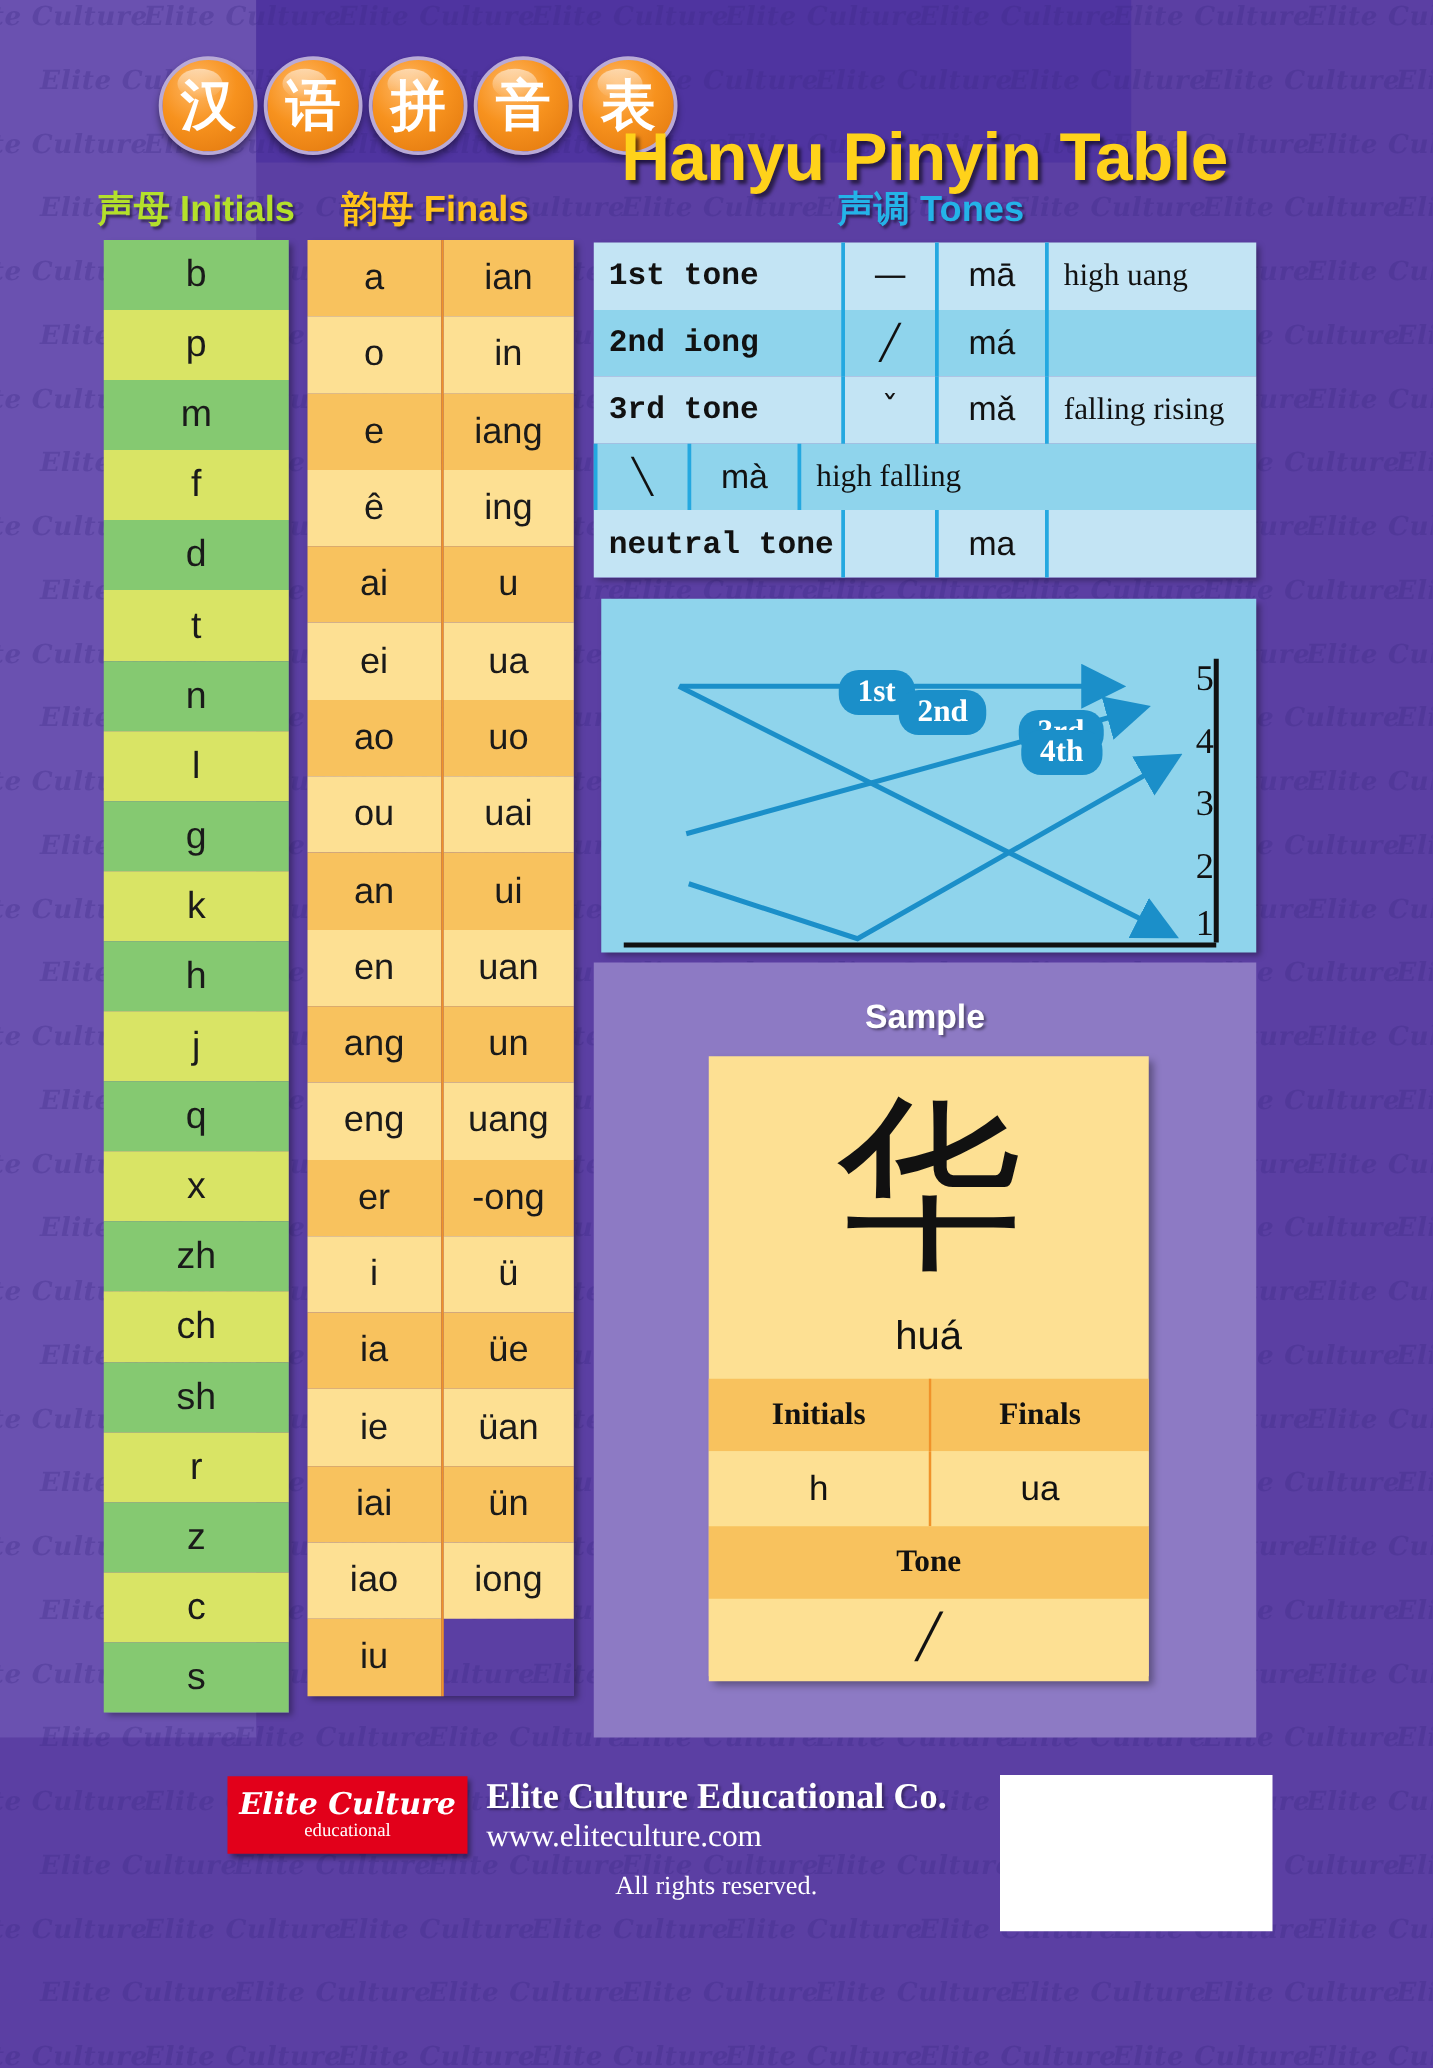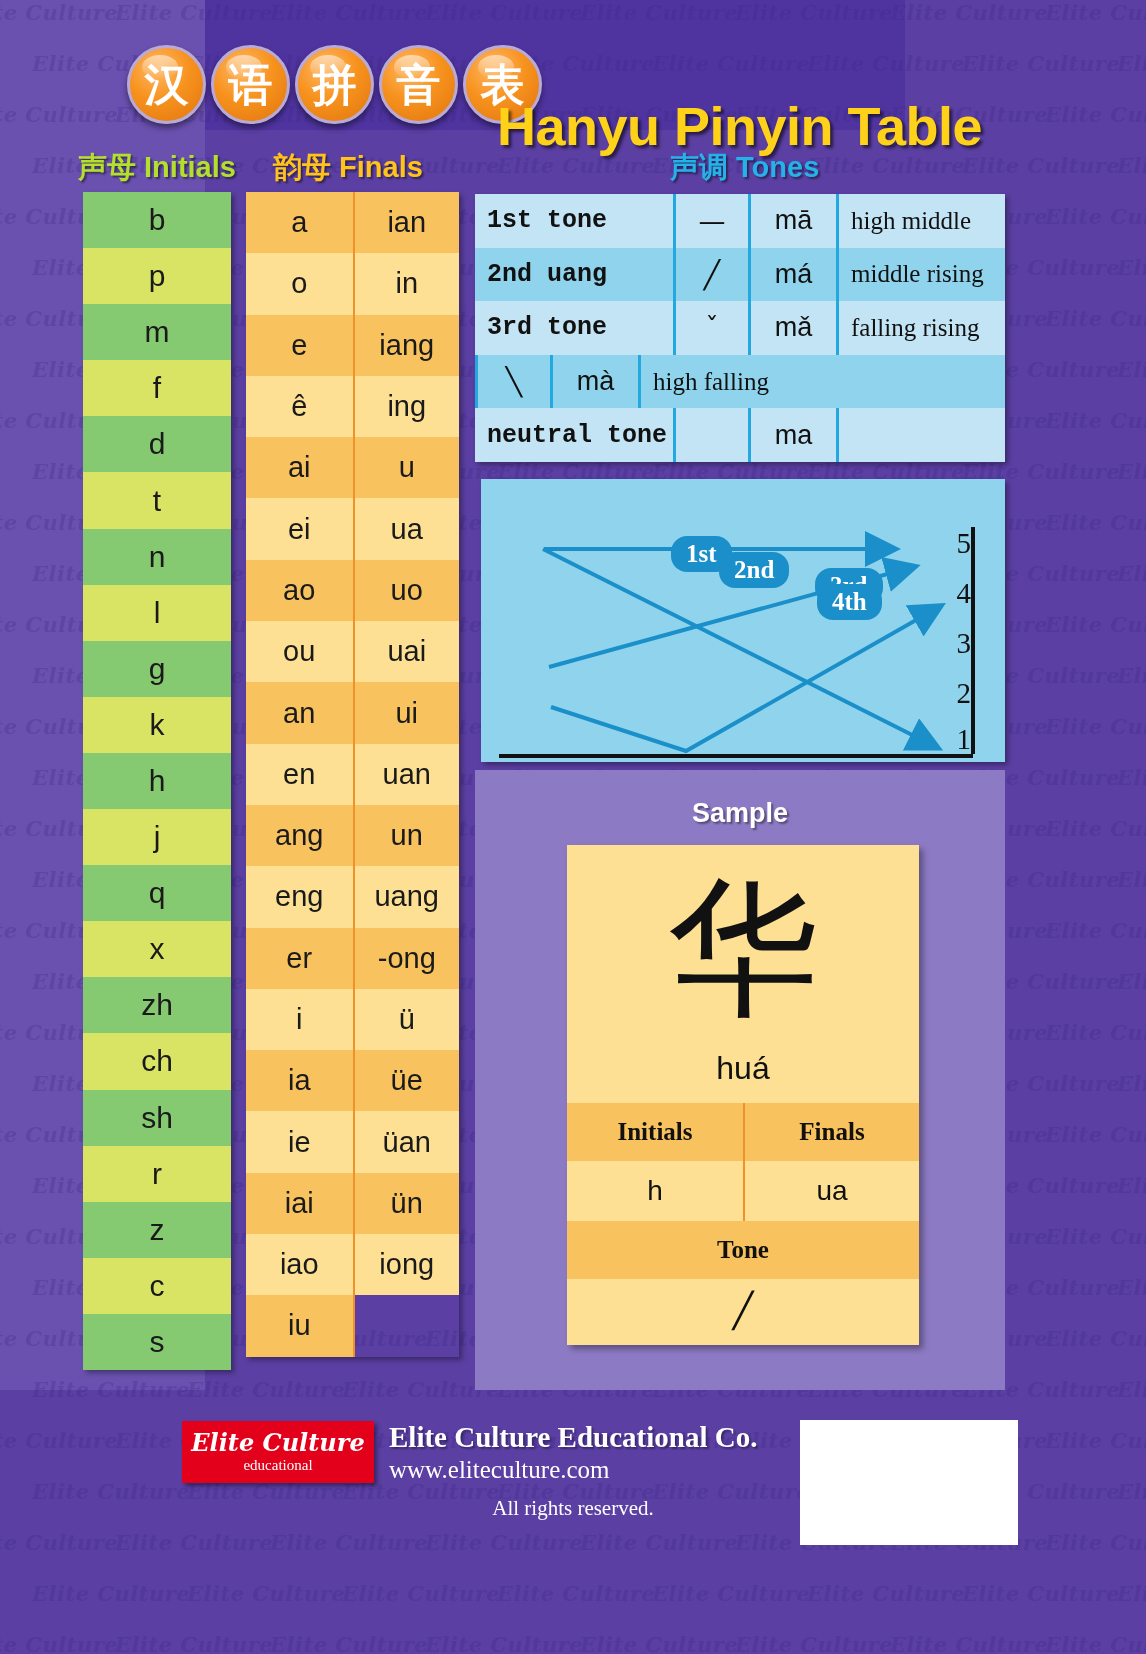--- a/index.html
+++ b/index.html
@@ -606,27 +606,26 @@
         <div class="fin-cell fin-a">ün</div>
         <div class="fin-cell fin-b">iong</div>
       </div>
   </div>
 
   <div id="tones">
       <div class="tone-row tone-a">
         <div class="c-name">1st tone</div>
         <div class="c-mark">—</div>
         <div class="c-syl">mā</div>
-        <div class="c-desc">high middle</div>
+        <div class="c-desc">high uang</div>
       </div>
       <div class="tone-row tone-b">
-        <div class="c-name">2nd uang</div>
+        <div class="c-name">2nd iong</div>
         <div class="c-mark">╱</div>
         <div class="c-syl">má</div>
-        <div class="c-desc">middle rising</div>
       </div>
       <div class="tone-row tone-a">
         <div class="c-name">3rd tone</div>
         <div class="c-mark">ˇ</div>
         <div class="c-syl">mǎ</div>
         <div class="c-desc">falling rising</div>
       </div>
       <div class="tone-row tone-b">
         <div class="c-mark">╲</div>
         <div class="c-syl">mà</div>

